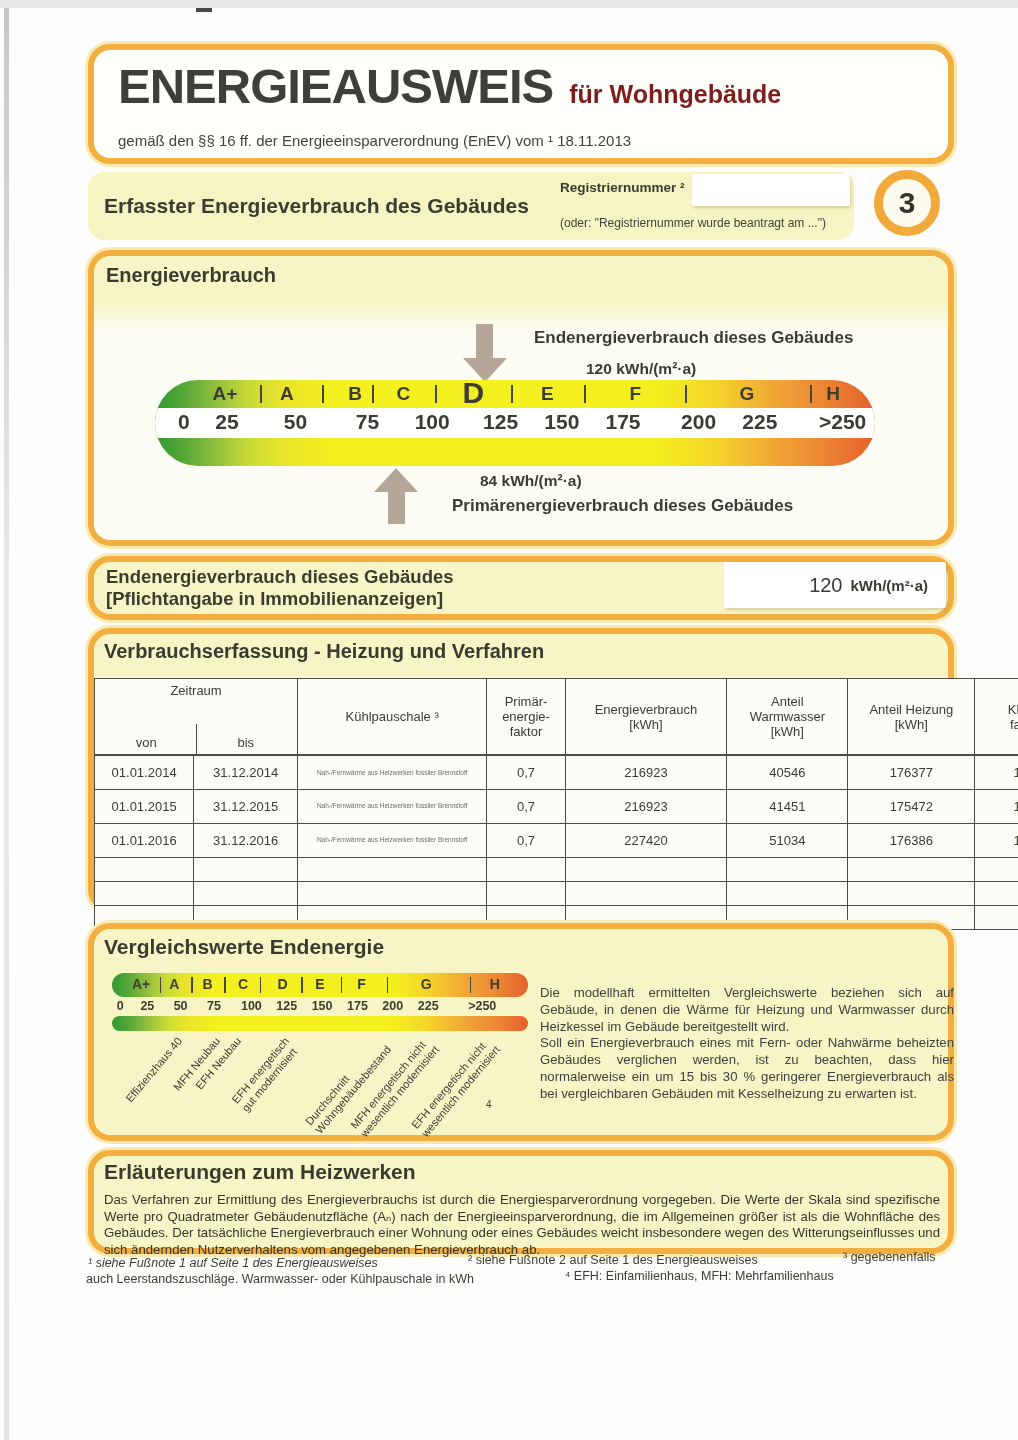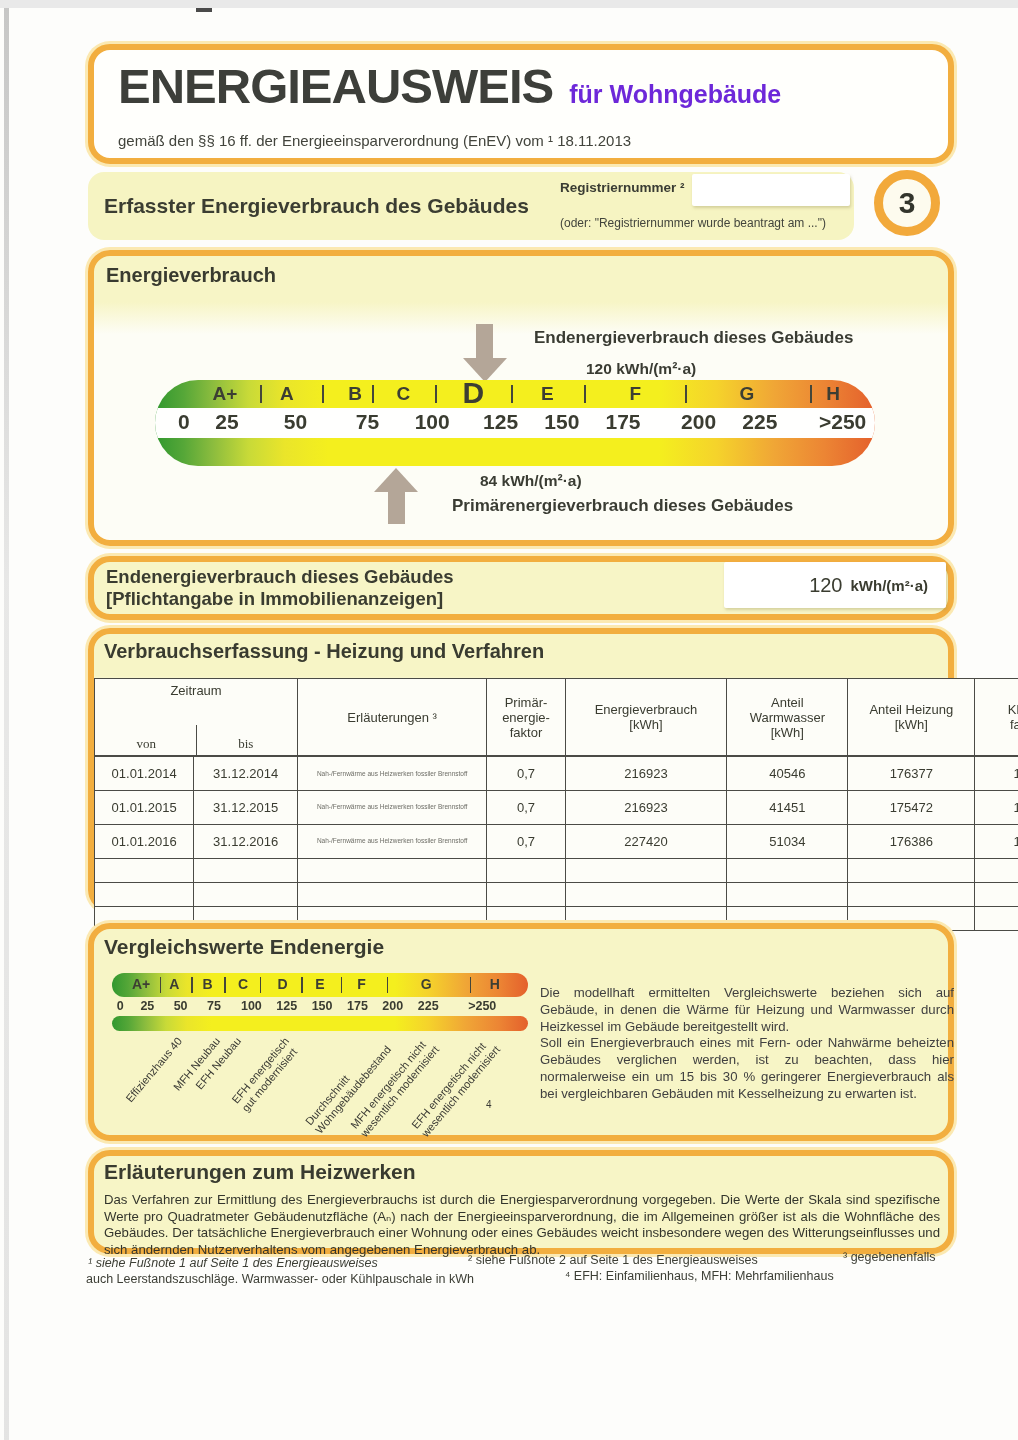--- a/index.html
+++ b/index.html
@@ -10,21 +10,21 @@
   .scan-smudge{position:absolute;left:120px;top:1432px;width:760px;height:6px;background:#d9d9d9;opacity:.5;border-radius:3px;}
 
   
   .obox{position:absolute;border:6px solid #f2ae3f;border-radius:22px;box-shadow:0 0 0 3px #fbe9b2;background:#f7f5c6;box-sizing:border-box;}
   .heading{font-weight:bold;font-size:20px;color:#393b30;}
 
   
   .hdr-box{left:88px;top:36px;width:866px;height:120px;background:#fffffc;}
   .hdr-title-row{position:absolute;left:24px;top:8px;display:flex;align-items:baseline;gap:16px;white-space:nowrap;}
   .hdr-title{font-size:49px;font-weight:bold;letter-spacing:-1px;color:#3d3f3a;}
-  .hdr-suffix{font-size:25px;font-weight:bold;color:#6d28d9;}
+  .hdr-suffix{font-size:25px;font-weight:bold;color:#7f1d1d;}
   .hdr-law{position:absolute;left:24px;top:82px;font-size:15px;color:#42443c;}
 
   
   .erf-band{position:absolute;left:88px;top:164px;width:766px;height:68px;background:#f6f4c2;border-radius:16px;}
   .erf-heading{position:absolute;left:16px;top:22px;font-size:21px;font-weight:bold;color:#3b3d32;}
   .reg-label{position:absolute;left:472px;top:8px;font-size:13.5px;font-weight:bold;}
   .reg-box{position:absolute;left:604px;top:2px;width:158px;height:32px;background:#ffffff;border-radius:2px;box-shadow:1px 2px 3px rgba(150,140,80,.35);}
   .reg-alt{position:absolute;left:472px;top:44px;font-size:12px;color:#42443c;}
   .page-circle{position:absolute;left:874px;top:162px;width:66px;height:66px;border-radius:50%;border:9px solid #f2a93b;background:#fdfbee;box-sizing:border-box;display:flex;align-items:center;justify-content:center;font-size:30px;font-weight:bold;color:#33352c;}
 
@@ -64,21 +64,21 @@
   .pfl-unit{font-size:15px;font-weight:bold;color:#3a3c30;}
 
   
   .tbl-box{left:88px;top:620px;width:866px;height:284px;background:linear-gradient(180deg,#f7f5c6 0,#f7f5c6 42px,#fdfdf6 54px);}
   .tbl-heading{position:absolute;left:10px;top:6px;}
   .vtable{position:absolute;left:0;top:44px;width:984px;border-collapse:collapse;table-layout:fixed;background:#fdfdf8;font-size:13px;color:#3a3c31;}
   .vtable th,.vtable td{border:1.5px solid #4b4b46;text-align:center;vertical-align:middle;padding:0 2px;overflow:hidden;}
   .vtable thead th{font-weight:normal;font-size:13px;height:58px;white-space:pre-line;border-bottom:2.5px solid #4b4b46;}
   .zeitraum-th{padding:0;}
   .zeit-top{height:50%;display:flex;align-items:center;justify-content:center;}
-  .vonbis{height:50%;display:flex;font-family:Liberation Serif, serif;}
+  .vonbis{height:50%;display:flex;}
   .vonbis span{flex:1;display:flex;align-items:center;justify-content:center;}
   .vonbis span:last-child{border-left:1.5px solid #4b4b46;}
   .vtable tbody tr{height:34px;}
   .vtable tbody tr.empty{height:24px;}
   .vtable td.tiny{font-size:6.5px;color:#6d6d66;line-height:1.1;}
 
   
   .vgl-box{left:88px;top:915px;width:866px;height:218px;}
   .vgl-heading{position:absolute;left:10px;top:6px;font-size:21px;}
   .vgl-scale{position:absolute;left:18px;top:44px;width:416px;}
@@ -213,21 +213,21 @@
       </colgroup>
       <thead>
         <tr>
           <th colspan="2" class="zeitraum-th">
             <div class="zeit-top">Zeitraum</div>
             <div class="vonbis">
               <span>von</span>
               <span>bis</span>
             </div>
           </th>
-          <th>Erläuterungen ³</th>
+          <th>Kühlpauschale ³</th>
           <th>Primär-
 energie-
 faktor</th>
           <th>Energieverbrauch
 [kWh]</th>
           <th>Anteil
 Warmwasser
 [kWh]</th>
           <th>Anteil Heizung
 [kWh]</th>

